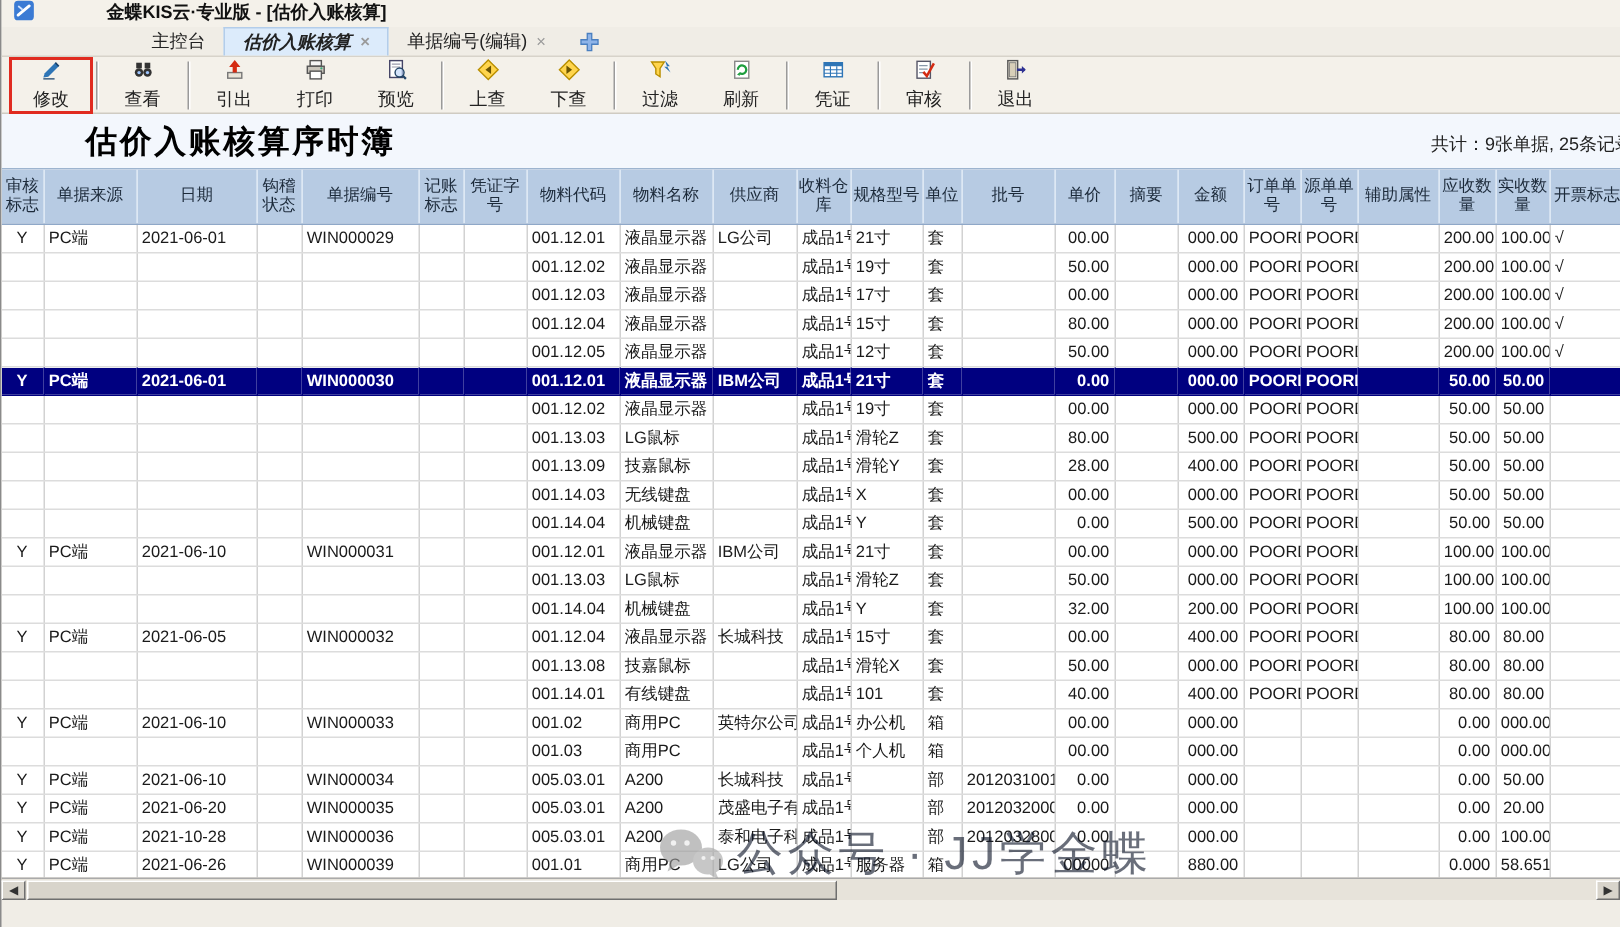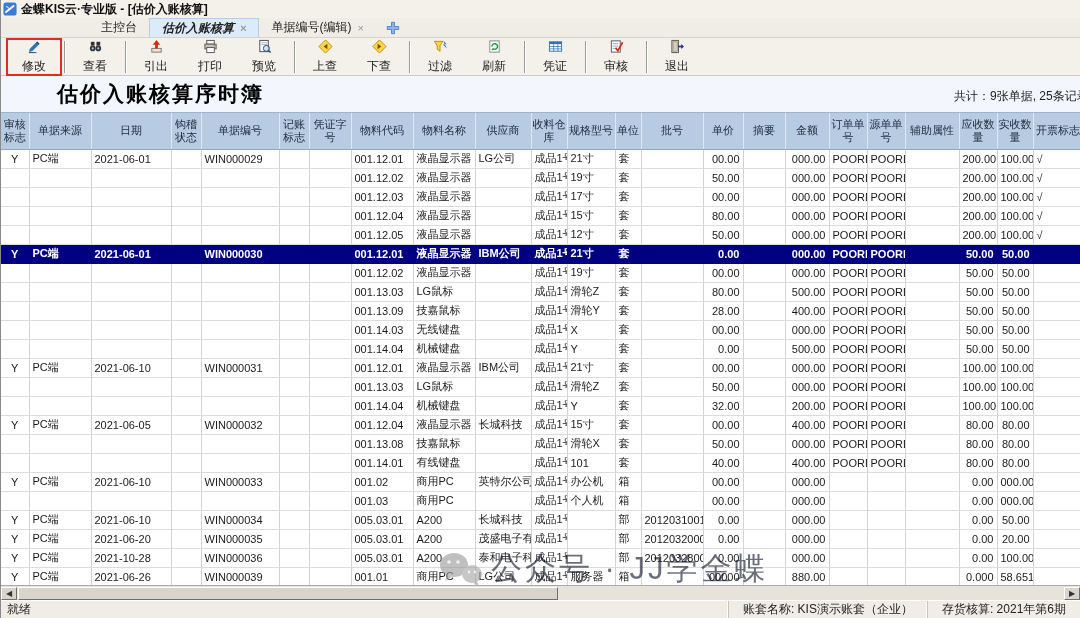--- a/index.html
+++ b/index.html
@@ -1,21 +1,21 @@
 <!DOCTYPE html>
 <html><head>
 <meta charset="utf-8">
 <style>
   * { margin:0; padding:0; box-sizing:border-box; }
   html,body { width:1080px; height:618px; overflow:hidden; }
   body { font-family:"Liberation Sans","DejaVu Sans",sans-serif; background:#f0ede6; }
   .window { position:relative; width:1080px; height:618px; background:#f0ede6; border-left:1px solid #8a8a8a; overflow:hidden; }
 
   
-  .titlebar { height:18px; display:flex; align-items:center; padding:0 2px; background:#f4f1ea; font-size:12px; }
+  .titlebar { height:18px; display:flex; padding:0 8px; background:#f4f1ea; font-size:12px;gap:44px; }
   .app-icon { width:14px; height:14px; margin-right:4px; flex:0 0 auto; }
   .win-title { font-weight:bold; color:#111; white-space:nowrap; }
   .menubar { margin-left:auto; display:flex; gap:14px; white-space:nowrap; color:#222; }
   .menu-item { cursor:default; }
 
   
   .tabbar { height:20px; display:flex; align-items:flex-end; padding-left:88px; background:#f0ede6; border-bottom:1px solid #d7d3ca; }
   .tab { display:flex; align-items:center; gap:6px; height:19px; padding:0 12px; font-size:12px; color:#222; background:transparent; white-space:nowrap; }
   .tab.active { background:#dcebfb; border:1px solid #b3cdea; border-bottom:none; font-weight:bold;font-style:italic; }
   .tab-close { color:#9a9a9a; font-size:11px; }
@@ -851,25 +851,20 @@
         </tbody>
       </table>
   </div>
 
   <div class="hscroll">
     <div class="hs-btn hs-left">◀</div>
     <div class="hs-thumb"></div>
     <div class="hs-btn hs-right">▶</div>
   </div>
 
-  <div class="statusbar">
-    <div class="sb-left">就绪</div>
-    <div class="sb-seg">账套名称: KIS演示账套（企业）</div>
-    <div class="sb-seg">存货核算: 2021年第6期</div>
-  </div>
 
   <div class="watermark">
     <svg viewBox="0 0 44 34">
       <ellipse cx="15" cy="13" rx="14" ry="12" fill="#9b9b9b"></ellipse>
       <circle cx="10" cy="10" r="1.8" fill="#e9e9e9"></circle>
         <circle cx="19" cy="10" r="1.8" fill="#e9e9e9"></circle>
       <path d="M8 23 l-2 6 l7 -4 z" fill="#9b9b9b"></path>
       <ellipse cx="33" cy="22" rx="10" ry="9" fill="#a5a5a5"></ellipse>
       <circle cx="30" cy="20" r="1.4" fill="#e9e9e9"></circle>
         <circle cx="36" cy="20" r="1.4" fill="#e9e9e9"></circle>

